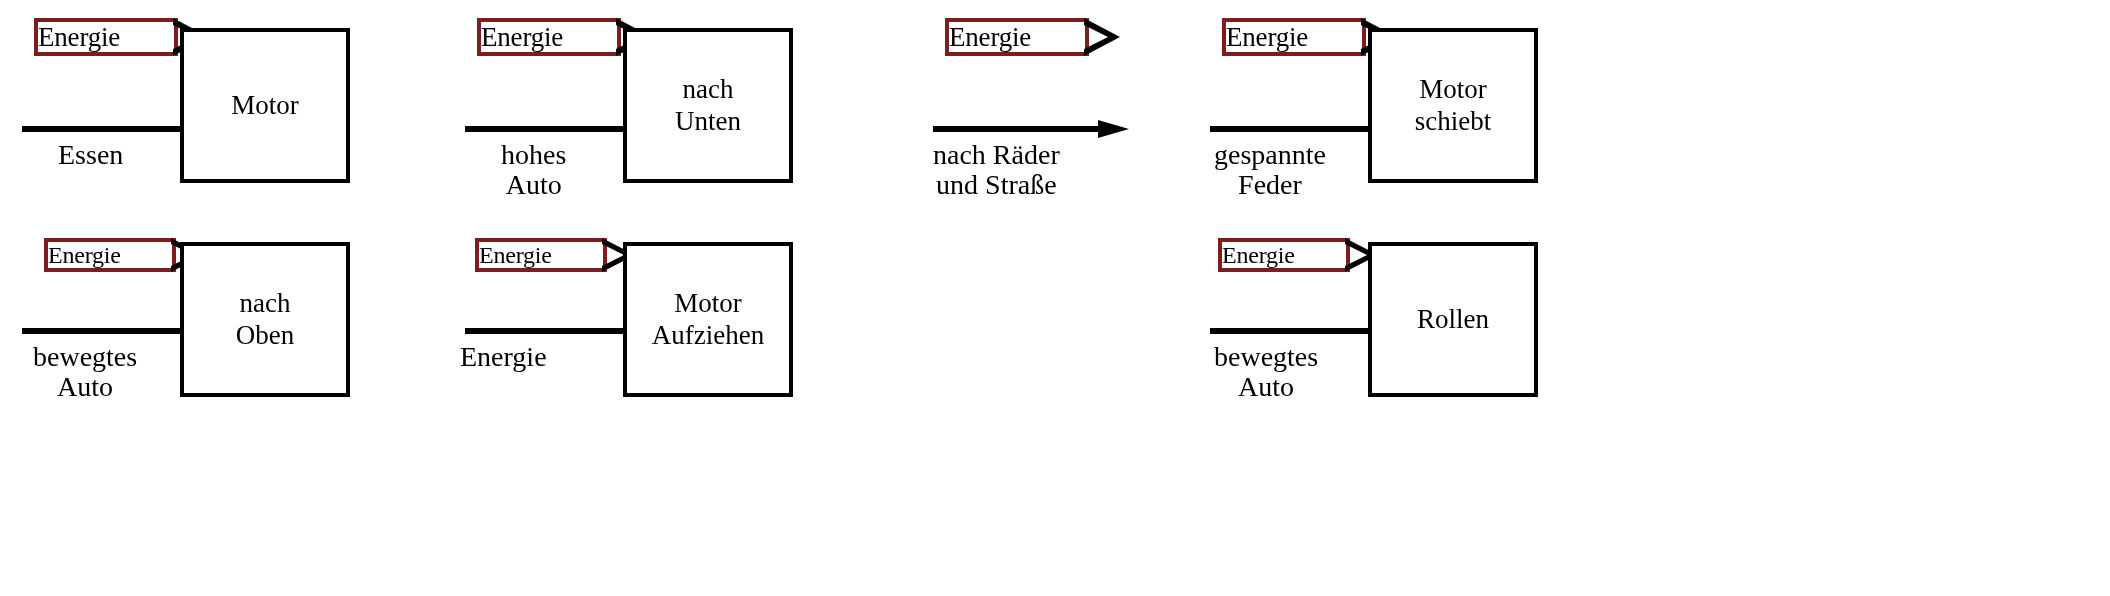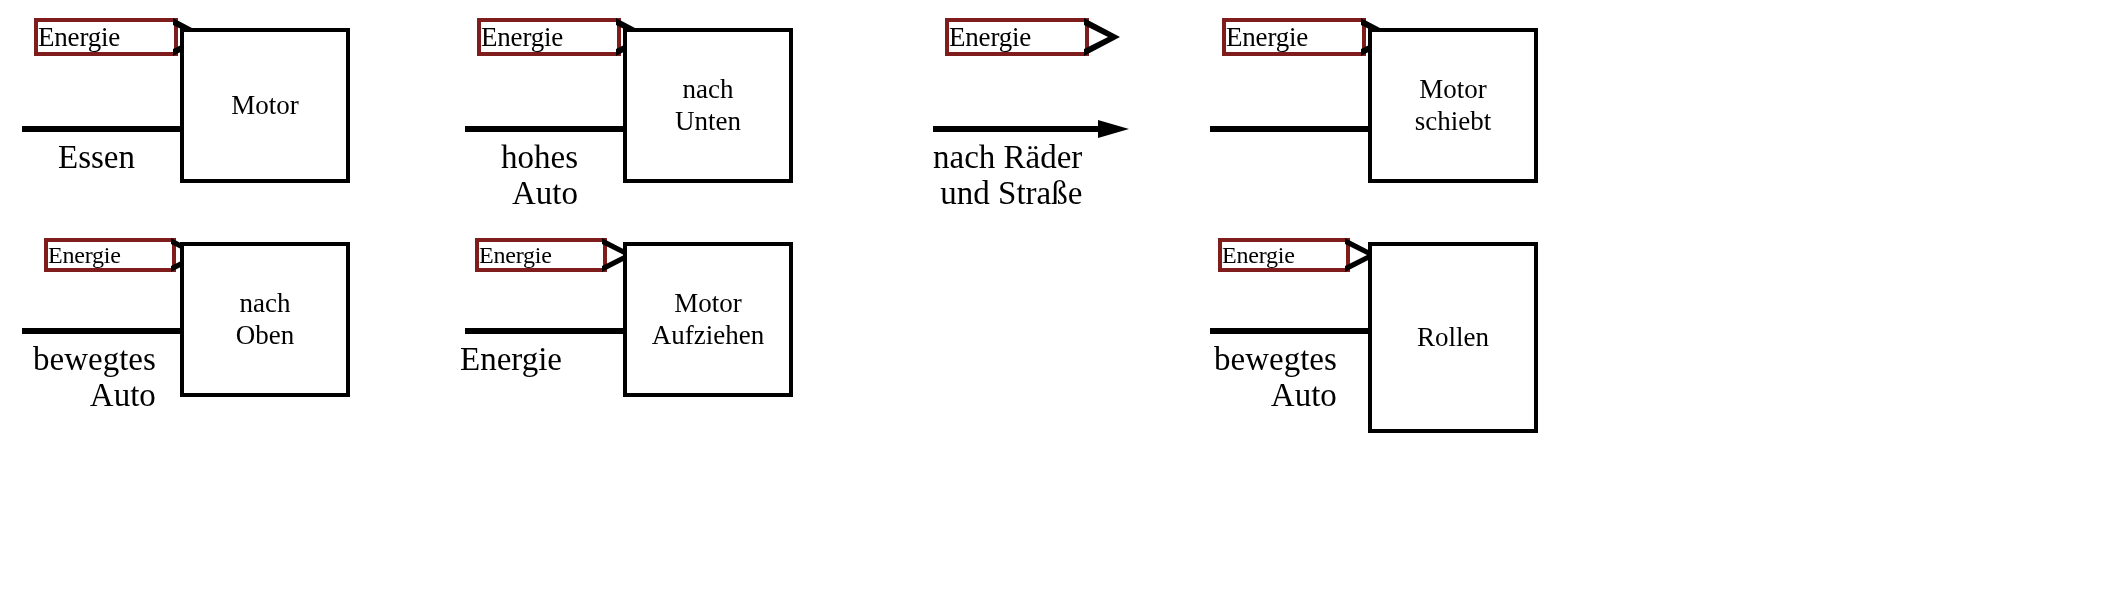--- a/index.html
+++ b/index.html
@@ -66,24 +66,24 @@
     top: 118px;
     height: 22px;
   }
   .in-arrow svg { display: block; }
 
   
   .in-label {
     position: absolute;
     left: 58px;
     top: 140px;
-    font-size: 33px;
+    font-size: 28px;
     line-height: 1.08;
     white-space: pre-line;
-    text-align: right;
+    text-align: center;
   }
 
   
   .sys-box {
     position: absolute;
     left: 180px;
     top: 28px;
     width: 170px;
     height: 155px;
     border: 4px solid #000000;
@@ -177,20 +177,22 @@
           <path d="M0,0 L36,19 L0,38 L0,31 L24,19 L0,7 Z" fill="#000"></path>
         </svg>
       </span>
     </div>
     <div class="in-arrow">
       <svg width="200" height="22" viewBox="0 0 200 22">
         <rect x="0" y="8" width="172" height="6" fill="#000"></rect>
         <path d="M165,2 L196,11 L165,20 Z" fill="#000"></path>
       </svg>
     </div>
+    <div class="in-label" style="left:26px;">gespannte
+Feder</div>
     <div class="sys-box">
       <span class="sys-label">Motor
 schiebt</span>
     </div>
   </div>
 
   <div class="cell" style="left:0px; top:220px;">
     <div class="pennant" style="left:44px; top:18px; height:34px; width:132px;">
       <span class="pennant-label" style="font-size:24px;">Energie</span>
       <span class="pennant-head" style="height:34px; width:36px; top:-4px;">
@@ -245,18 +247,18 @@
       </span>
     </div>
     <div class="in-arrow" style="top:100px;">
       <svg width="200" height="22" viewBox="0 0 200 22">
         <rect x="0" y="8" width="172" height="6" fill="#000"></rect>
         <path d="M165,2 L196,11 L165,20 Z" fill="#000"></path>
       </svg>
     </div>
     <div class="in-label" style="left:26px; top:122px;">bewegtes
 Auto</div>
-    <div class="sys-box" style="top:22px; height:191px;">
+    <div class="sys-box" style="top:22px; height:155px;">
       <span class="sys-label">Rollen</span>
     </div>
   </div>
 
 </div>
 
 </body></html>

